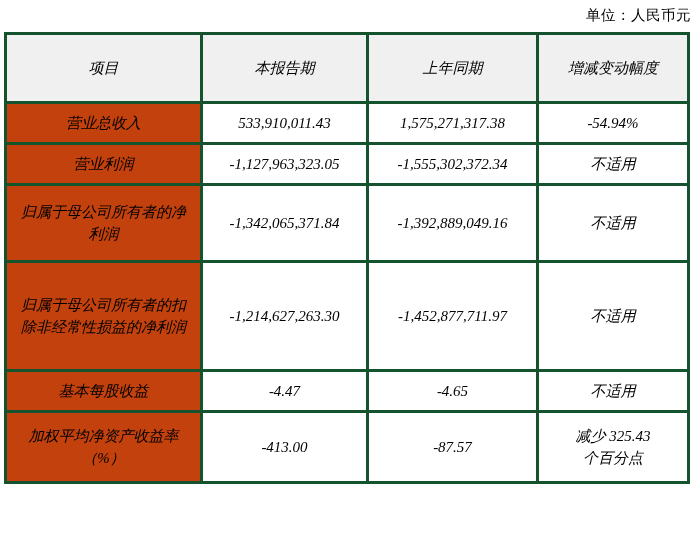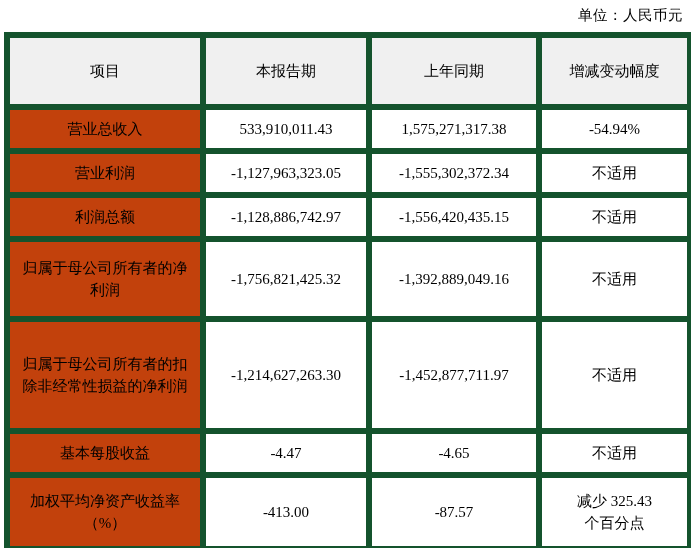--- a/index.html
+++ b/index.html
@@ -16,36 +16,37 @@
   }
   .page {
     position: relative;
     width: 691px;
     height: 548px;
     box-sizing: border-box;
   }
   .unit-line {
     text-align: right;
     font-size: 14.5px;
-    padding: 6px 8px 7px 0;
+    padding: 6px 0 7px 0;
     letter-spacing: 0.5px;
   }
   table.fin {
     border-collapse: collapse;
     width: 683px;
     margin: 0 0 0 4px;
     table-layout: fixed;
   }
   table.fin td, table.fin th {
-    border: 6px solid #14532d;
+    border: 3px solid #14532d;
     font-weight: normal;
     font-size: 15px;
     vertical-align: middle;
     padding: 4px 8px;
     line-height: 1.5;
+    font-style: italic;
   }
   thead td {
     background: #f0f0f0;
     text-align: center;
     height: 58px;
     font-size: 15.5px;
   }
   .col-item   { width: 196px; }
   .col-cur    { width: 166px; }
   .col-prev   { width: 170px; }
@@ -102,29 +103,23 @@
         <td class="num">533,910,011.43</td>
         <td class="num">1,575,271,317.38</td>
         <td class="num">-54.94%</td>
       </tr>
       <tr class="r2">
         <td class="label">营业利润</td>
         <td class="num">-1,127,963,323.05</td>
         <td class="num">-1,555,302,372.34</td>
         <td class="chg">不适用</td>
       </tr>
-      <tr class="r3">
-        <td class="label">利润总额</td>
-        <td class="num">-1,128,886,742.97</td>
-        <td class="num">-1,556,420,435.15</td>
-        <td class="chg">不适用</td>
-      </tr>
       <tr class="r4">
         <td class="label">归属于母公司所有者的净利润</td>
-        <td class="num">-1,756,821,425.32</td>
+        <td class="num">-1,342,065,371.84</td>
         <td class="num">-1,392,889,049.16</td>
         <td class="chg">不适用</td>
       </tr>
       <tr class="r5">
         <td class="label">归属于母公司所有者的扣除非经常性损益的净利润</td>
         <td class="num">-1,214,627,263.30</td>
         <td class="num">-1,452,877,711.97</td>
         <td class="chg">不适用</td>
       </tr>
       <tr class="r6">

